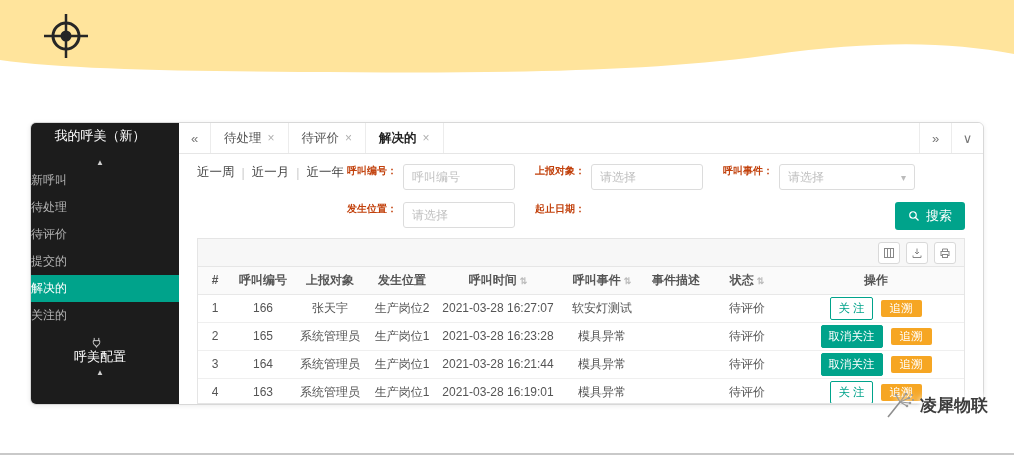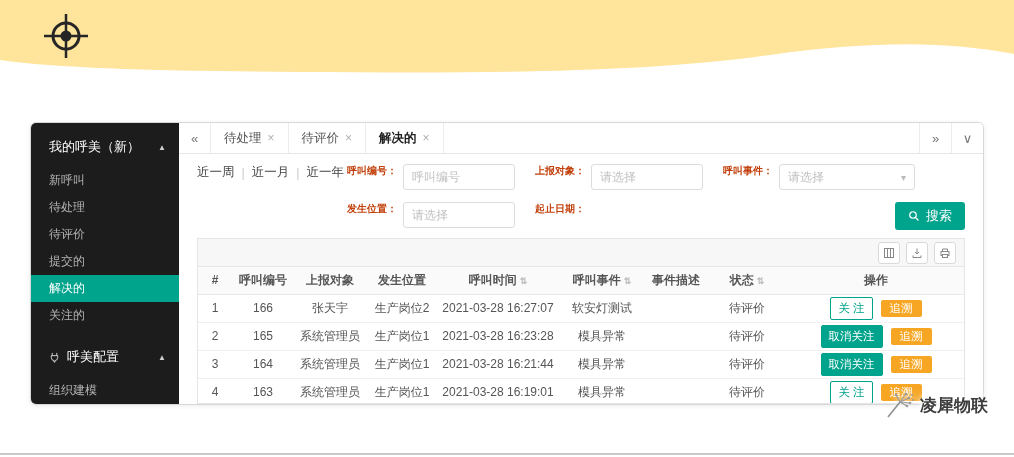--- a/index.html
+++ b/index.html
@@ -16,27 +16,27 @@
                font-size:26px; font-weight:800; font-style:italic;
                color:#2e2e2e; letter-spacing:2px; }
 
   
   .window { position:absolute; left:30px; top:122px; width:954px; height:283px;
             background:#fff; border:1px solid #d8d8d8; border-radius:6px;
             box-shadow:0 1px 5px rgba(0,0,0,.08); display:flex; overflow:hidden; }
 
   
   .sidebar { width:148px; flex:none; background:var(--side); padding-top:4px; overflow:hidden; }
-  .side-group { display:flex; align-items:center; height:40px; padding:0 13px 0 18px;
-                color:#fff; font-size:13px; cursor:default; }
+  .side-group { display:flex; align-items:center; height:40px; padding:0 13px 0 3px;
+                color:#fff; font-size:13px; cursor:default;flex-direction:column; }
   .side-group svg { margin-right:7px; flex:none; }
   .side-group .g-label { flex:1; }
   .g-caret { font-size:8px; color:#cfcfcf; }
   .side-group.mt { margin-top:8px; }
-  .side-item { height:27px; line-height:27px; padding-left:18px; font-size:12px; color:#b3b3b3; }
+  .side-item { height:27px; line-height:27px; font-size:12px; color:#b3b3b3; }
   .side-item.active { background:var(--accent); color:#fff; }
 
   
   .main { flex:1; min-width:0; display:flex; flex-direction:column; background:#fff; }
 
   
   .tabbar { height:31px; flex:none; border-bottom:1px solid #e6e6e6; display:flex; align-items:stretch;
             font-size:12.5px; color:#555; }
   .tab-btn { width:32px; display:flex; align-items:center; justify-content:center;
              color:#777; font-size:13px; border-right:1px solid #ececec; }
@@ -127,21 +127,20 @@
       <div class="side-item">提交的</div>
       <div class="side-item active">解决的</div>
       <div class="side-item">关注的</div>
       <div class="side-group mt">
         <svg width="11" height="11" viewBox="0 0 24 24">
           <path d="M7 2v6M17 2v6M5 8h14v4a7 7 0 0 1-6 6.9V22h-2v-3.1A7 7 0 0 1 5 12z" fill="none" stroke="#ddd" stroke-width="2"></path>
         </svg>
         <span class="g-label">呼美配置</span>
         <span class="g-caret">▲</span>
       </div>
-      <div class="side-item">组织建模</div>
     </aside>
 
   <div class="main">
 
     <div class="tabbar">
       <div class="tab-btn">«</div>
       <div class="tab-list">
           <div class="tab">
             <span>待处理</span>
             <span class="close">×</span>

